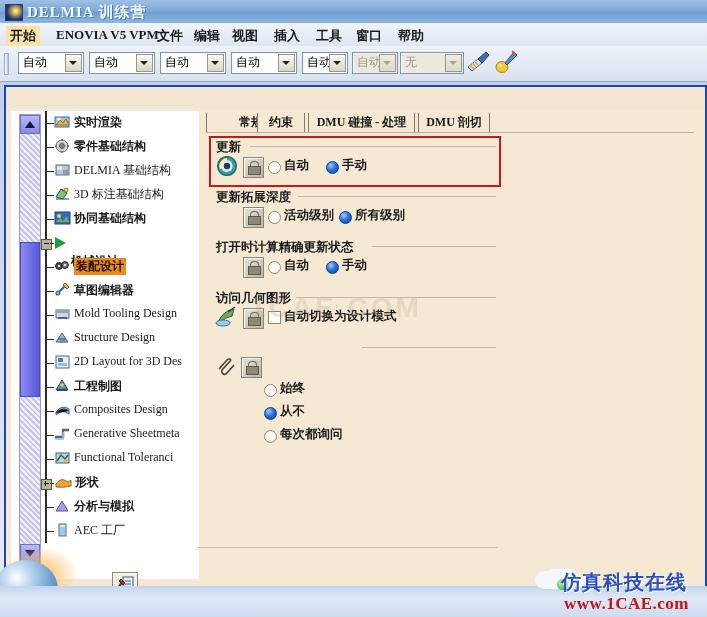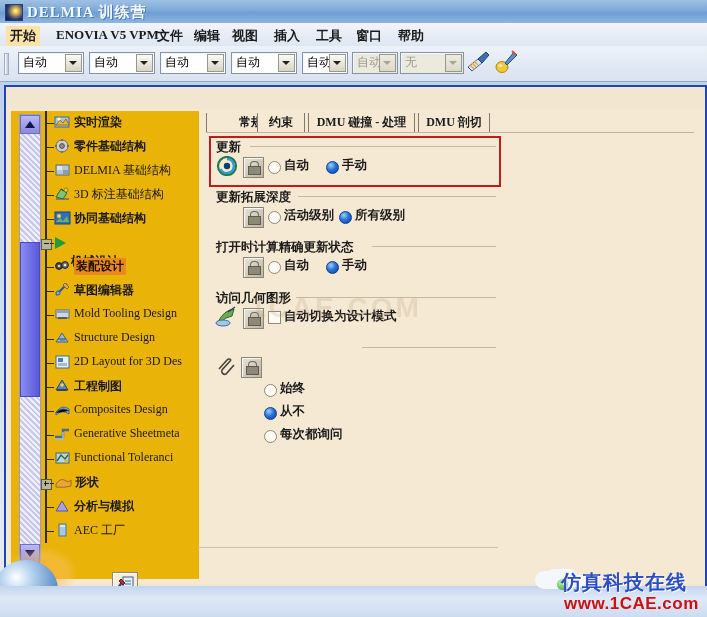--- a/index.html
+++ b/index.html
@@ -66,21 +66,21 @@
        border-radius:3px;font-size:12px;font-weight:bold;color:#fff;text-align:center;
        line-height:16px;font-family:"Liberation Sans",sans-serif;cursor:pointer;}
   #btn-help{right:26px;background:linear-gradient(#7fb2ee,#2f6fd0);}
   #btn-close{right:5px;background:linear-gradient(#f08878,#cf2c1c);}
 
   #dlg-body{position:absolute;left:0;top:22px;width:699px;height:475px;
        background:#f6e9d4;}
 
   
   #tree-pane{position:absolute;left:5px;top:2px;width:188px;height:468px;
-       background:#eab308;overflow:hidden;text-decoration:underline;}
+       background:#ffffff;overflow:hidden;text-decoration:underline;}
   
   #tree-sb{position:absolute;left:8px;top:3px;width:20px;height:448px;
        background:repeating-linear-gradient(45deg,#c6c6ee 0 2px,#f0f0fb 2px 4px);
        border:1px solid #9a9ad2;}
   .sb-arrow{position:absolute;left:0px;width:18px;height:17px;
        background:linear-gradient(#b9b9f2,#8a8ae0);border:1px solid #6f6fc6;}
   #sb-up{top:0;}
   #sb-down{bottom:0;}
   .sb-arrow i{position:absolute;left:4px;display:block;}
   #sb-up i{top:5px;border-left:5px solid transparent;border-right:5px solid transparent;border-bottom:7px solid #141455;}
@@ -158,21 +158,21 @@
        background:radial-gradient(circle at 35% 30%,#ffffff 0%,#bcd6f0 25%,#6f9fd0 60%,#3d6ea8 100%);}
   #glow{position:absolute;left:6px;top:548px;width:70px;height:44px;
        background:radial-gradient(ellipse at 50% 60%,rgba(255,178,60,.85) 0%,rgba(250,200,120,.35) 55%,rgba(250,210,150,0) 75%);}
 
   
   #wm{position:absolute;right:4px;bottom:0px;width:170px;height:52px;}
   #wm-cn{position:absolute;left:28px;top:4px;font-size:20px;font-weight:bold;
        color:#2a4fc4;font-family:"Liberation Serif","DejaVu Serif",serif;
        letter-spacing:1px;text-shadow:1px 1px 0 #ffffff;}
   #wm-url{position:absolute;left:31px;top:29px;font-size:17px;font-weight:bold;
-       color:#cf1010;font-family:Liberation Sans, sans-serif;letter-spacing:.5px;}
+       color:#cf1010;font-family:Liberation Serif, serif;letter-spacing:.5px;}
   #wm-cloud{position:absolute;left:2px;top:6px;width:34px;height:18px;
        background:#f4f7fb;border-radius:9px;box-shadow:10px -4px 0 -2px #f4f7fb,20px 1px 0 -3px #f4f7fb;}
   #wm-dot{position:absolute;left:24px;top:14px;width:11px;height:11px;border-radius:50%;
        background:radial-gradient(circle at 35% 30%,#bdf0a8,#2f9d3a);}
 
   
   #page-wm{position:absolute;left:250px;top:292px;font-size:28px;font-weight:bold;
        color:rgba(176,150,120,.22);font-family:"Liberation Sans",sans-serif;
        letter-spacing:3px;pointer-events:none;}
 

